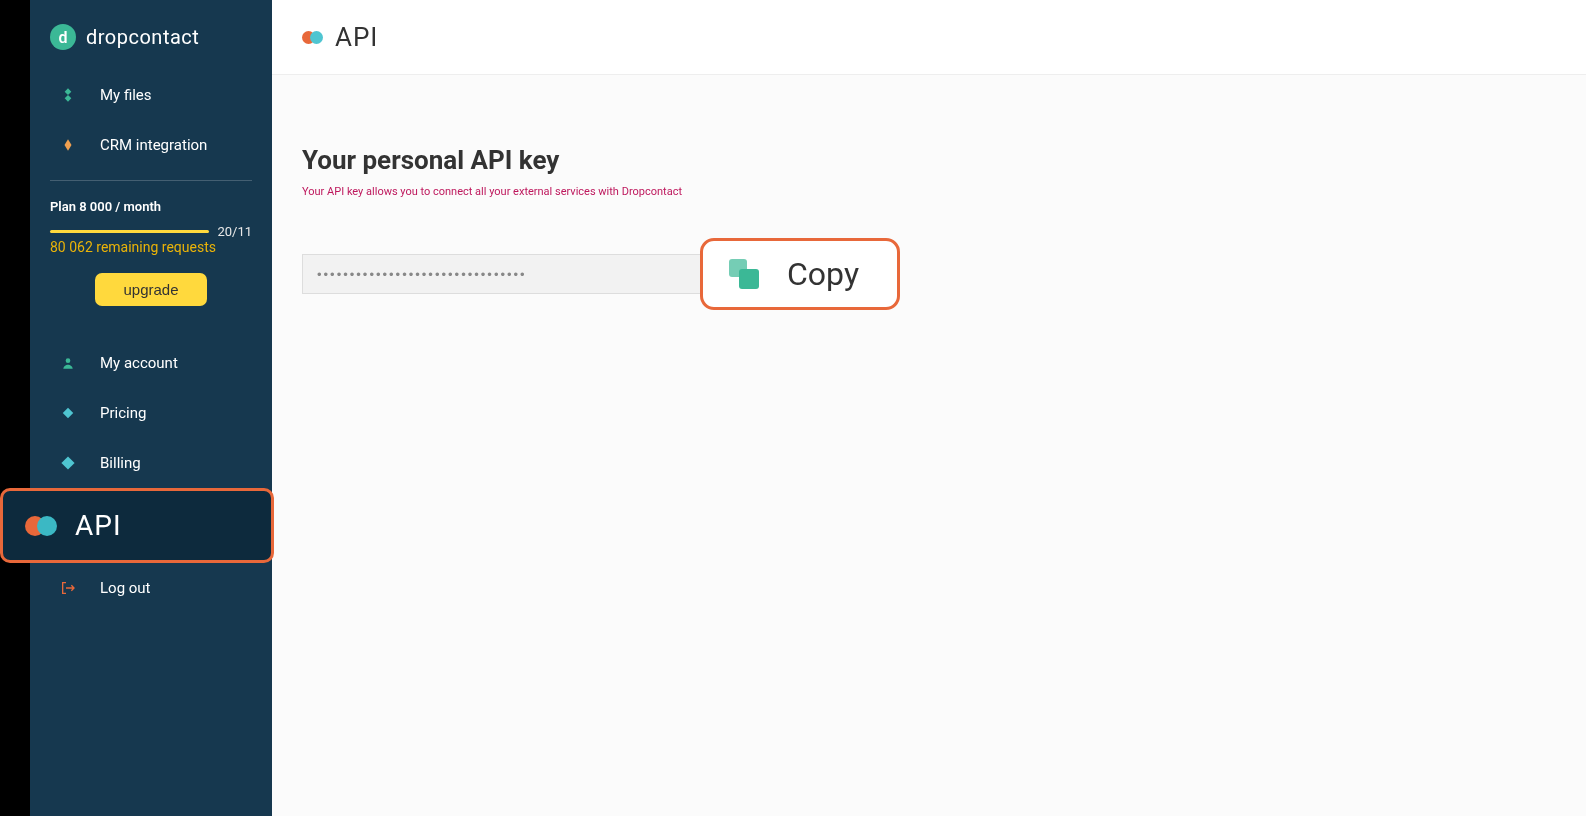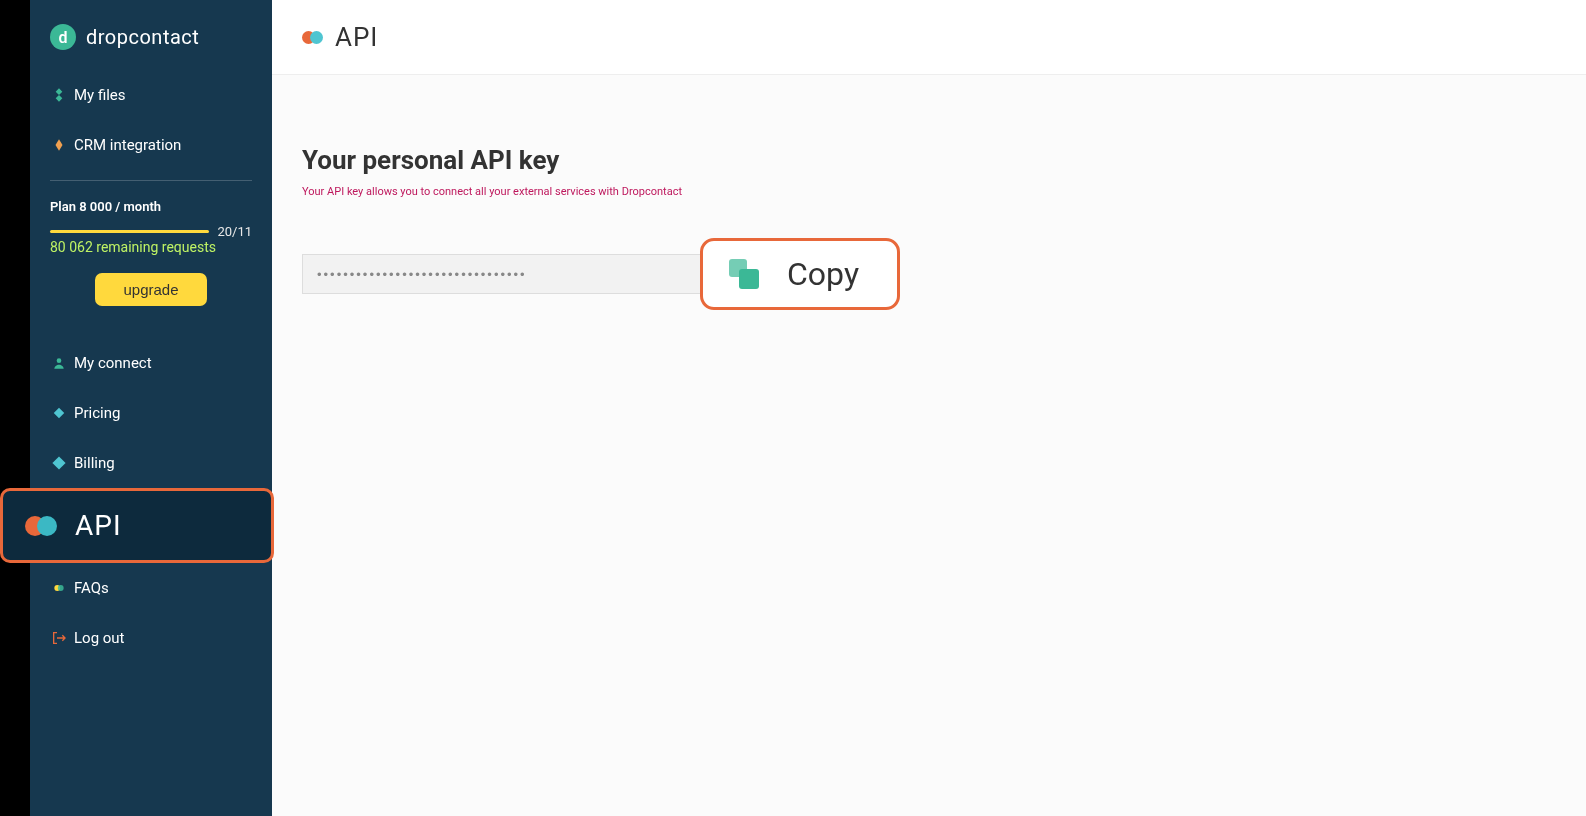--- a/index.html
+++ b/index.html
@@ -42,22 +42,22 @@
       display: flex; align-items: center; justify-content: center;
       color: #fff; font-weight: 600; font-size: 16px;
     }
     .logo-text {
       font-size: 20px;
       letter-spacing: 0.5px;
       color: #fff;
     }
     .nav-item {
       display: flex;
-      gap: 6px;
-      padding: 16px 20px;
+      gap: 23px;
+      padding: 16px 29px;
       color: #fff;
       font-size: 15px;
       cursor: pointer;
     }
     .nav-item .icon {
       width: 18px; height: 18px;
       display: flex; align-items: center; justify-content: center;
     }
     .divider {
       height: 1px;
@@ -70,21 +70,21 @@
     }
     .plan-title { font-weight: 600; margin-bottom: 10px; }
     .plan-bar-row { display: flex; align-items: center; gap: 8px; margin-bottom: 0; }
     .plan-bar {
       flex: 1;
       height: 3px;
       background: #ffd93d;
       border-radius: 2px;
     }
     .plan-date { font-size: 13px; color: #e8e8e8; }
-    .plan-remaining { font-size: 14px; color: #bef264; margin-bottom: 18px; }
+    .plan-remaining { font-size: 14px; color: #eab308; margin-bottom: 18px; }
     .upgrade-btn {
       display: block;
       margin: 0 auto;
       background: #ffd93d;
       color: #333;
       border: none;
       border-radius: 7px;
       padding: 8px 28px;
       font-size: 15px;
       cursor: pointer;
@@ -225,21 +225,21 @@
 
   <div style="height:20px"></div>
 
   <div class="nav-item">
     <span class="icon">
       <svg viewBox="0 0 24 24" width="14" height="14">
           <circle cx="12" cy="8" r="4" fill="#3bb896"></circle>
           <path fill="#3bb896" d="M4 22c0-4 4-7 8-7s8 3 8 7z"></path>
         </svg>
     </span>
-    <span>My connect</span>
+    <span>My account</span>
   </div>
 
   <div class="nav-item">
     <span class="icon">
       <svg viewBox="0 0 24 24" width="14" height="14">
           <path fill="#4fc5d1" d="M3 12l9-9 9 9-9 9z"></path>
         </svg>
     </span>
     <span>Pricing</span>
   </div>
@@ -254,29 +254,20 @@
   </div>
 
   <div class="sidebar-api-item">
     <span class="api-icon-double">
       <span class="dot1"></span>
         <span class="dot2"></span>
     </span>
     <span class="api-label-big">API</span>
   </div>
 
-  <div class="nav-item">
-    <span class="icon">
-      <svg viewBox="0 0 24 24" width="14" height="14">
-          <circle cx="9" cy="12" r="5" fill="#ffd93d"></circle>
-          <circle cx="15" cy="12" r="5" fill="#3bb896" opacity="0.85"></circle>
-        </svg>
-    </span>
-    <span>FAQs</span>
-  </div>
 
   <div class="nav-item">
     <span class="icon">
       <svg viewBox="0 0 24 24" width="16" height="16">
           <path fill="none" stroke="#e8683a" stroke-width="2" d="M9 4h-5v16h5M9 12h12m-4-4l4 4-4 4"></path>
         </svg>
     </span>
     <span>Log out</span>
   </div>
 </div>

